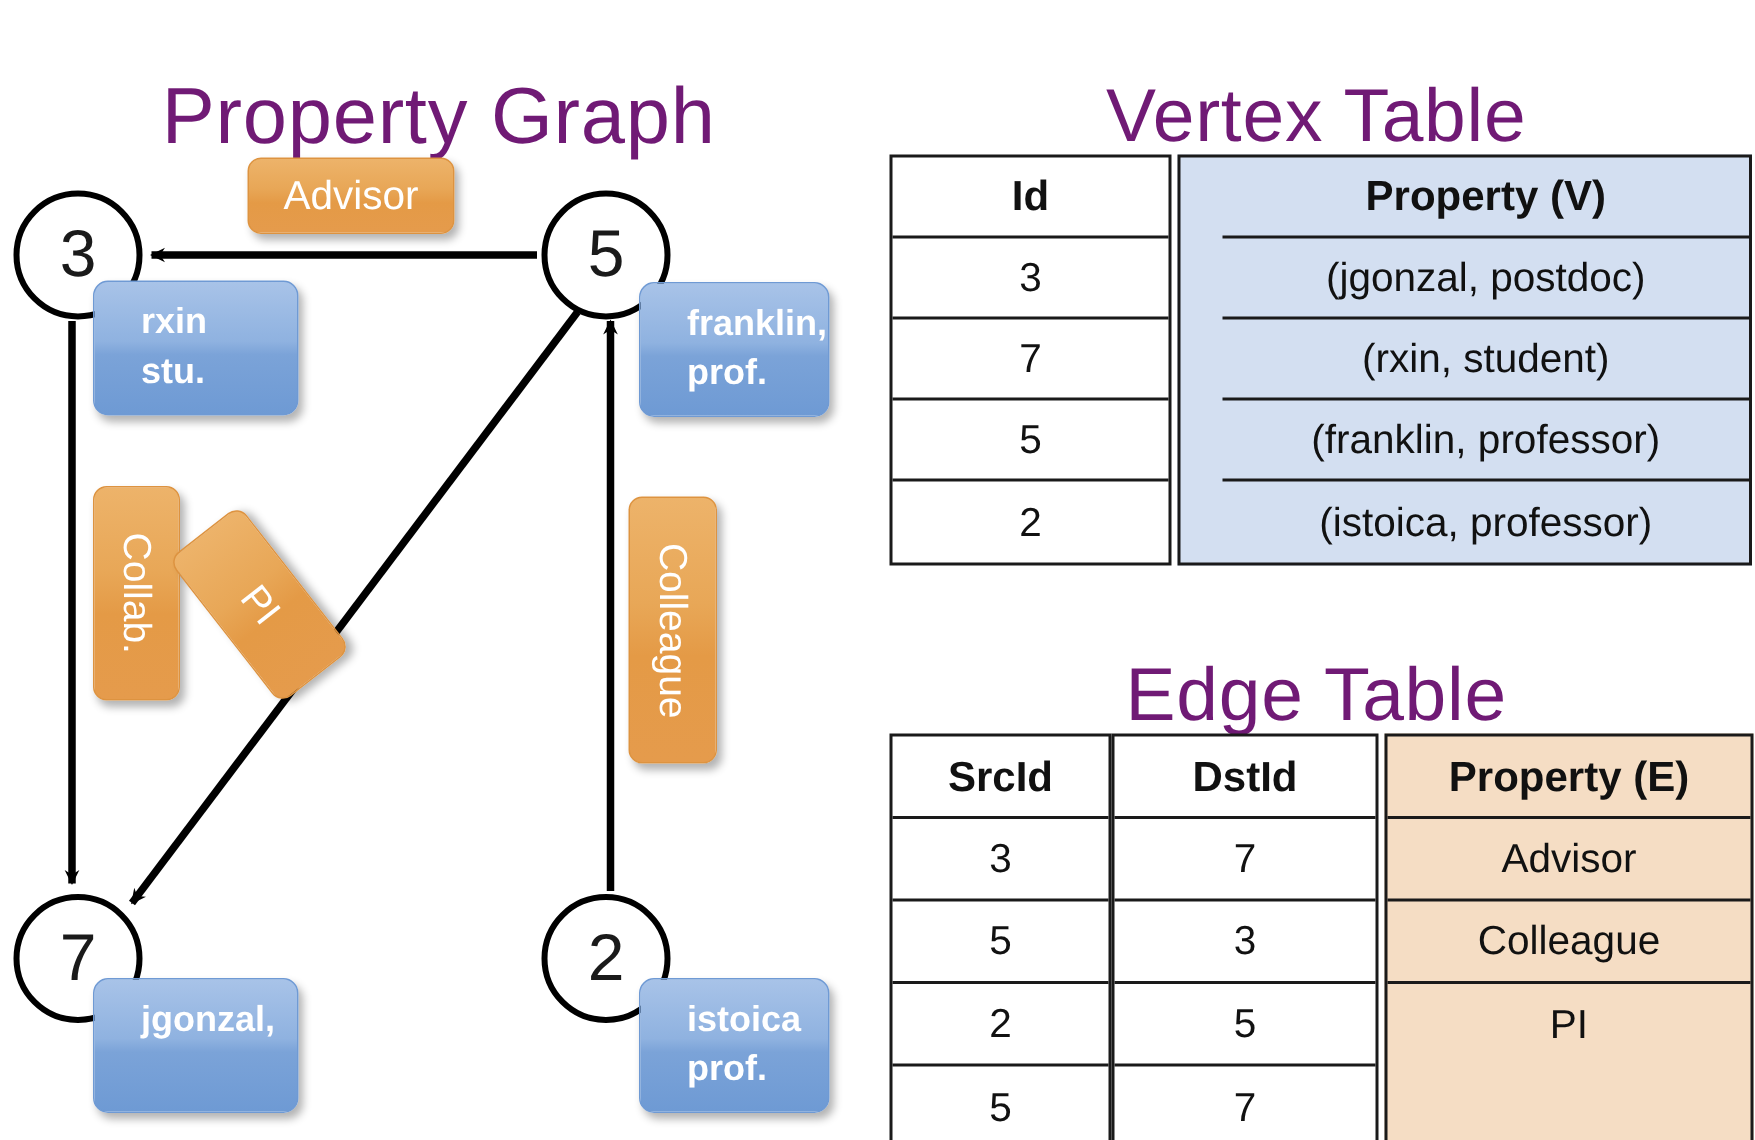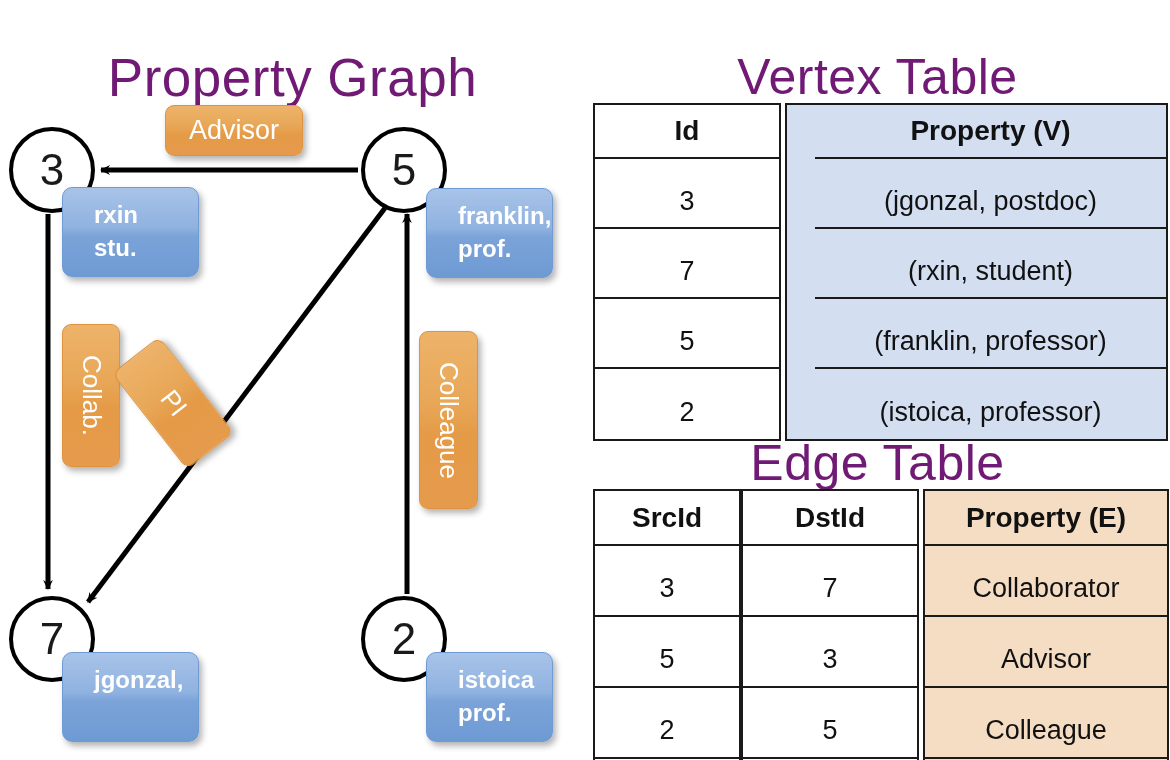--- a/index.html
+++ b/index.html
@@ -142,21 +142,20 @@
   .tbl {
     position: absolute;
     display: flex;
     align-items: stretch;
   }
   .tcol {
     display: flex;
     flex-direction: column;
     border: 2px solid #1a1a1a;
     box-sizing: border-box;
-    gap: 16px;
   }
   .tcell {
     display: flex;
     align-items: center;
     justify-content: center;
     box-sizing: border-box;
     border-bottom: 2px solid #1a1a1a;
     font-family: "Liberation Sans", sans-serif;
     font-weight: 300;
     color: #111111;
@@ -269,18 +268,17 @@
   </div>
   <div class="tcol col-dst">
     <div class="tcell thead">DstId</div>
     <div class="tcell">7</div>
     <div class="tcell">3</div>
     <div class="tcell">5</div>
     <div class="tcell">7</div>
   </div>
   <div class="tcol col-prop">
     <div class="tcell thead">Property (E)</div>
-    <div class="tcell">Collaborator</div>
     <div class="tcell">Advisor</div>
     <div class="tcell">Colleague</div>
     <div class="tcell">PI</div>
   </div>
 </div>
 
 </body></html>

